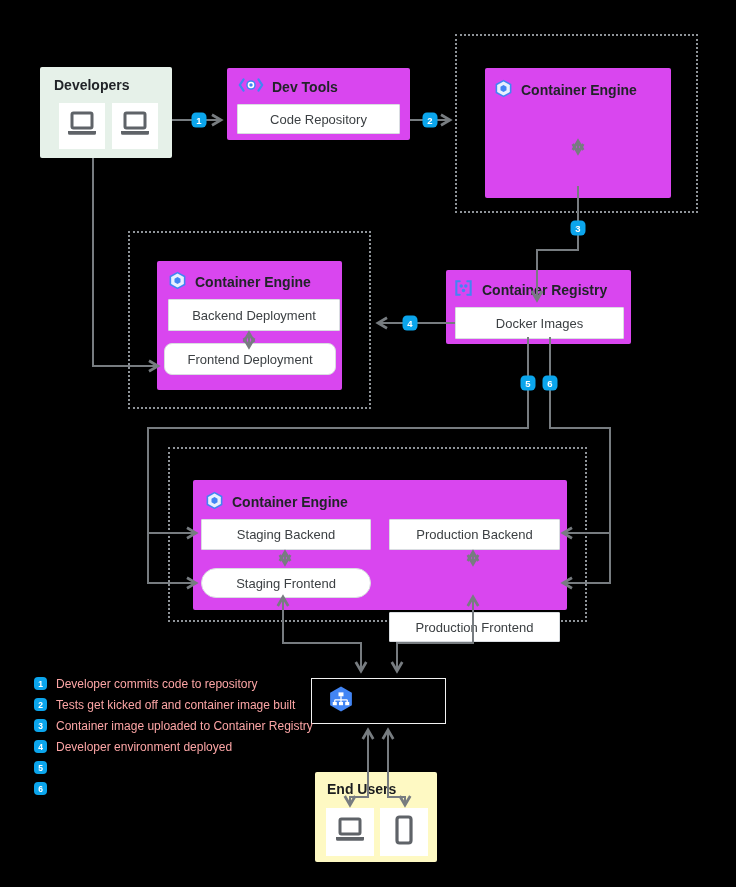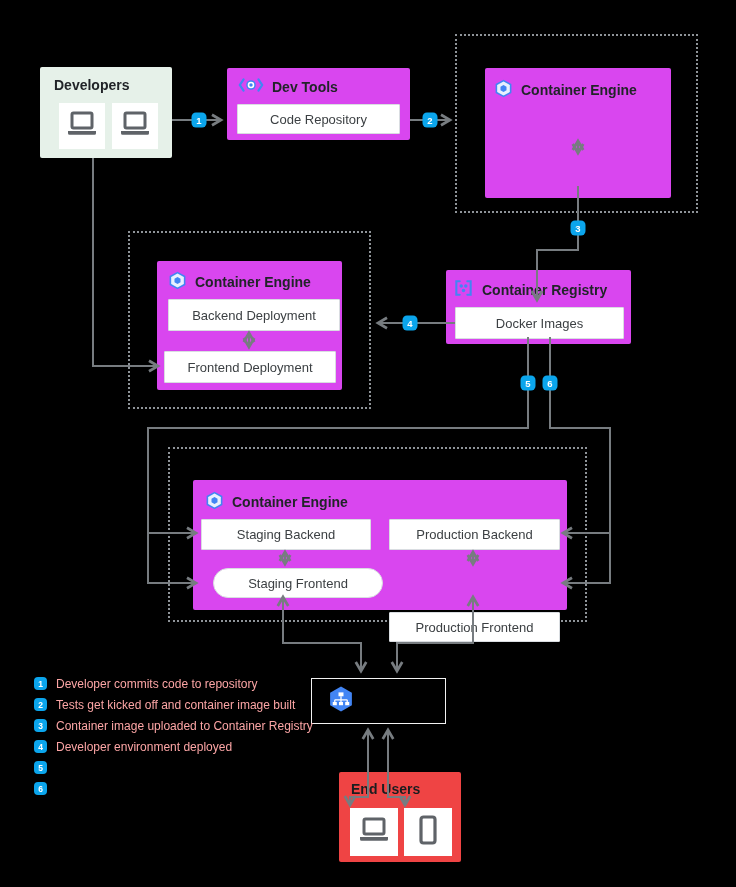--- a/index.html
+++ b/index.html
@@ -2,21 +2,21 @@
 <html><head>
 <meta charset="utf-8">
 <style>
   html,body { margin:0; padding:0; background:#000; }
   #stage { position:relative; width:736px; height:887px; background:#000; overflow:hidden;
            font-family:"Liberation Sans",sans-serif; }
 
   .card   { position:absolute; border-radius:2px; z-index:2; }
   .blue   { background:#d946ef; }
   .green  { background:#e6f1e9; }
-  .cream  { background:#ef4444;margin-left:24px; }
+  .cream  { background:#fef9c3; }
 
   .hdr    { position:absolute; display:flex; align-items:center; gap:8px;
             font-weight:700; font-size:14px; color:#212428; white-space:nowrap; }
   .hdr svg{ flex:0 0 auto; }
 
   .slot   { position:absolute; background:#fff; border:1px solid #d9dde1; border-radius:1px;
             display:flex; align-items:center; justify-content:center;
             font-size:13px; color:#3c4043; white-space:nowrap; z-index:3; }
 
   .dotted { position:absolute; border:2px dotted #8f9499; z-index:1; }
@@ -101,21 +101,21 @@
     <div class="hdr" style="left:11px; top:10px;">
       <span>
         <svg width="19" height="19" viewBox="0 0 24 24">
             <polygon points="12,2 21,7 21,17 12,22 3,17 3,7" fill="#e8f0fe" stroke="#4285f4" stroke-width="2" stroke-linejoin="round"></polygon>
             <path d="M12,7.5 L15.8,9.7 V14.3 L12,16.5 L8.2,14.3 V9.7 Z" fill="#4285f4"></path>
           </svg>
       </span>
       <span>Container Engine</span>
     </div>
     <div class="slot" style="left:1px; top:38px; width:170px; height:30px;margin-left:10px;">Backend Deployment</div>
-    <div class="slot" style="left:7px; top:90px; width:170px; height:30px;">Frontend Deployment</div>
+    <div class="slot" style="left:7px; top:82px; width:170px; height:30px;border-radius:8px;">Frontend Deployment</div>
   </div>
 
   <div class="card blue" style="left:446px; top:270px; width:185px; height:74px;">
     <div class="hdr" style="left:7px; top:9px;">
       <span>
         <svg width="21" height="18" viewBox="0 0 22 18">
             <path d="M7,2 H3.5 V16 H7" fill="none" stroke="#4285f4" stroke-width="2.2" stroke-linecap="round"></path>
             <path d="M15,2 H18.5 V16 H15" fill="none" stroke="#4285f4" stroke-width="2.2" stroke-linecap="round"></path>
             <circle cx="8.6" cy="7" r="1.8" fill="#4285f4"></circle>
             <circle cx="13.4" cy="7" r="1.8" fill="#4285f4"></circle>
@@ -132,21 +132,21 @@
       <span>
         <svg width="19" height="19" viewBox="0 0 24 24">
             <polygon points="12,2 21,7 21,17 12,22 3,17 3,7" fill="#e8f0fe" stroke="#4285f4" stroke-width="2" stroke-linejoin="round"></polygon>
             <path d="M12,7.5 L15.8,9.7 V14.3 L12,16.5 L8.2,14.3 V9.7 Z" fill="#4285f4"></path>
           </svg>
       </span>
       <span>Container Engine</span>
     </div>
     <div class="slot" style="left:8px;  top:39px; width:168px; height:29px;">Staging Backend</div>
     <div class="slot" style="left:196px;top:39px; width:169px; height:29px;">Production Backend</div>
-    <div class="slot" style="left:20px;  top:88px; width:168px; height:28px;border-radius:15px;">Staging Frontend</div>
+    <div class="slot" style="left:8px;  top:88px; width:168px; height:28px;border-radius:15px;">Staging Frontend</div>
     <div class="slot" style="left:196px;top:88px; width:169px; height:28px;margin-top:44px;">Production Frontend</div>
   </div>
 
   <div id="lb">
     <span>
       <svg width="28" height="28" viewBox="0 0 36 36">
           <polygon points="18,2 32,10 32,26 18,34 4,26 4,10" fill="#4285f4"></polygon>
           <rect x="14.8" y="9.5" width="6.4" height="5" fill="#fff"></rect>
           <path d="M18,14.5 V19 M10,19 H26 M10,19 V21.8 M18,19 V21.8 M26,19 V21.8" fill="none" stroke="#fff" stroke-width="1.6"></path>
           <rect x="7.4" y="21.8" width="5.2" height="4.2" fill="#fff"></rect>

